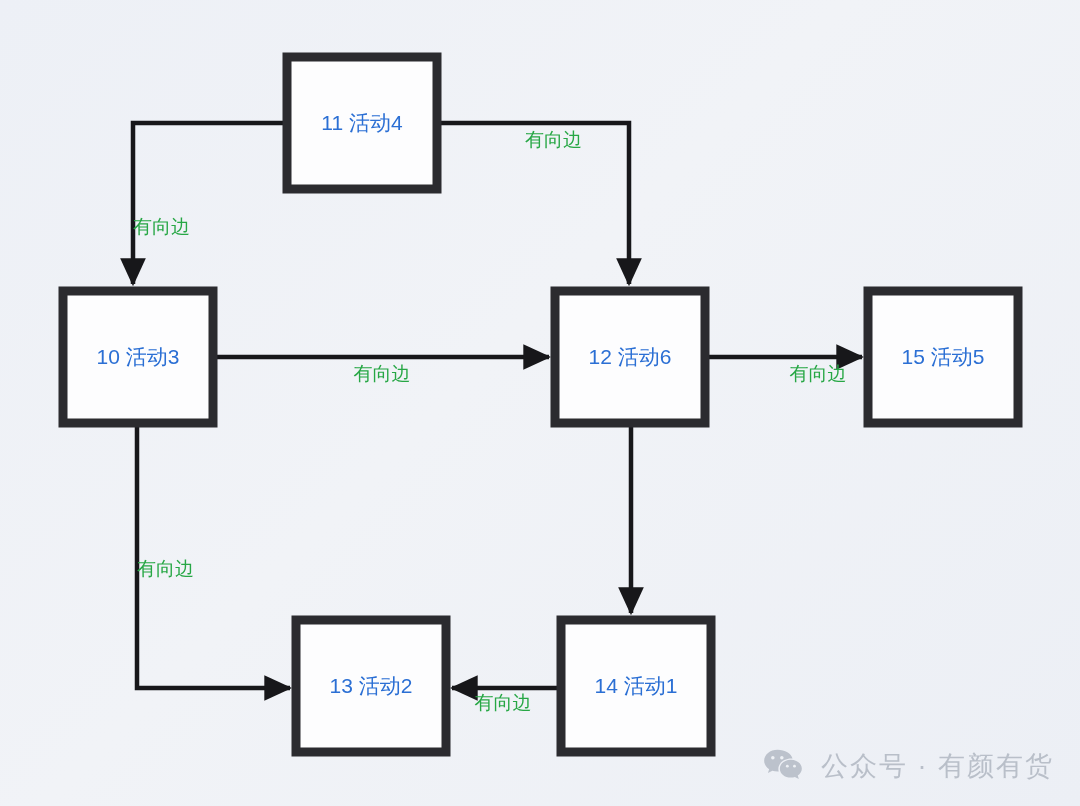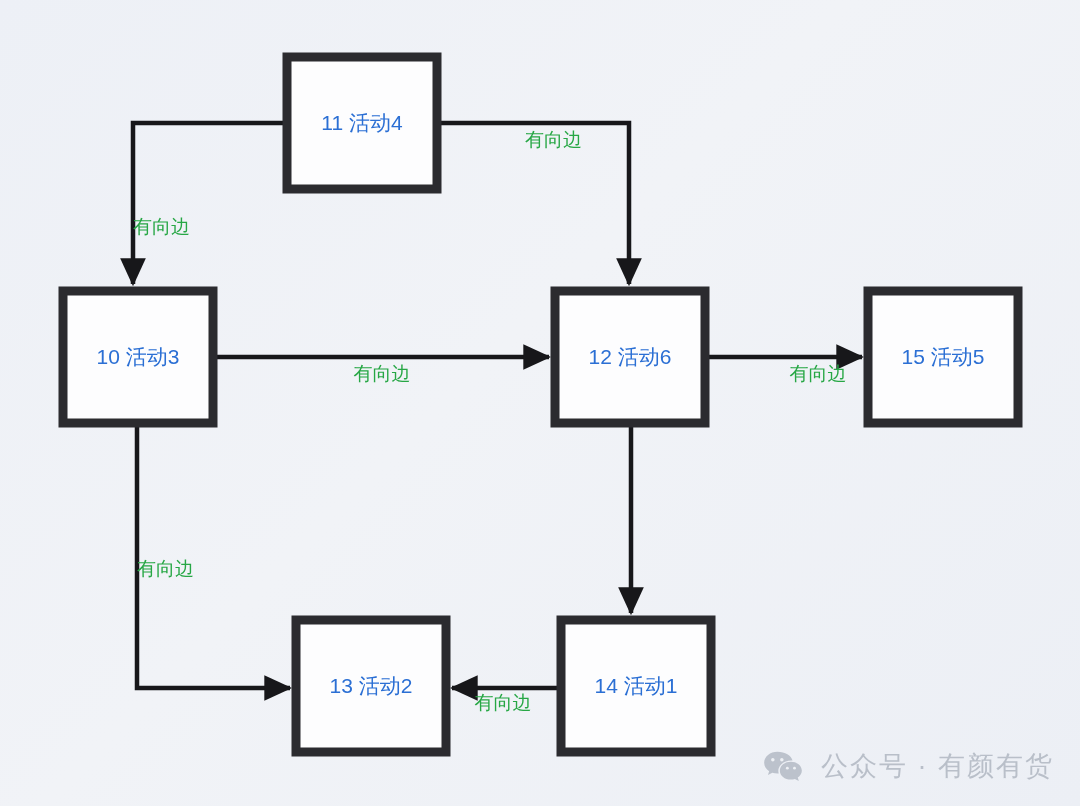--- a/index.html
+++ b/index.html
@@ -52,21 +52,20 @@
     fill: #27a745;
     font-family: "Liberation Sans", "DejaVu Sans", sans-serif;
     font-size: 19px;
     dominant-baseline: middle;
   }
   .watermark {
     position: absolute;
     right: 26px;
     bottom: 22px;
     display: flex;
-    align-items: center;
     gap: 18px;
     color: #b9bfc9;
     font-size: 27px;
     letter-spacing: 2px;
     font-family: "Liberation Sans", "DejaVu Sans", sans-serif;
     user-select: none;
   }
   .wm-icon {
     display: block;
     width: 40px;

